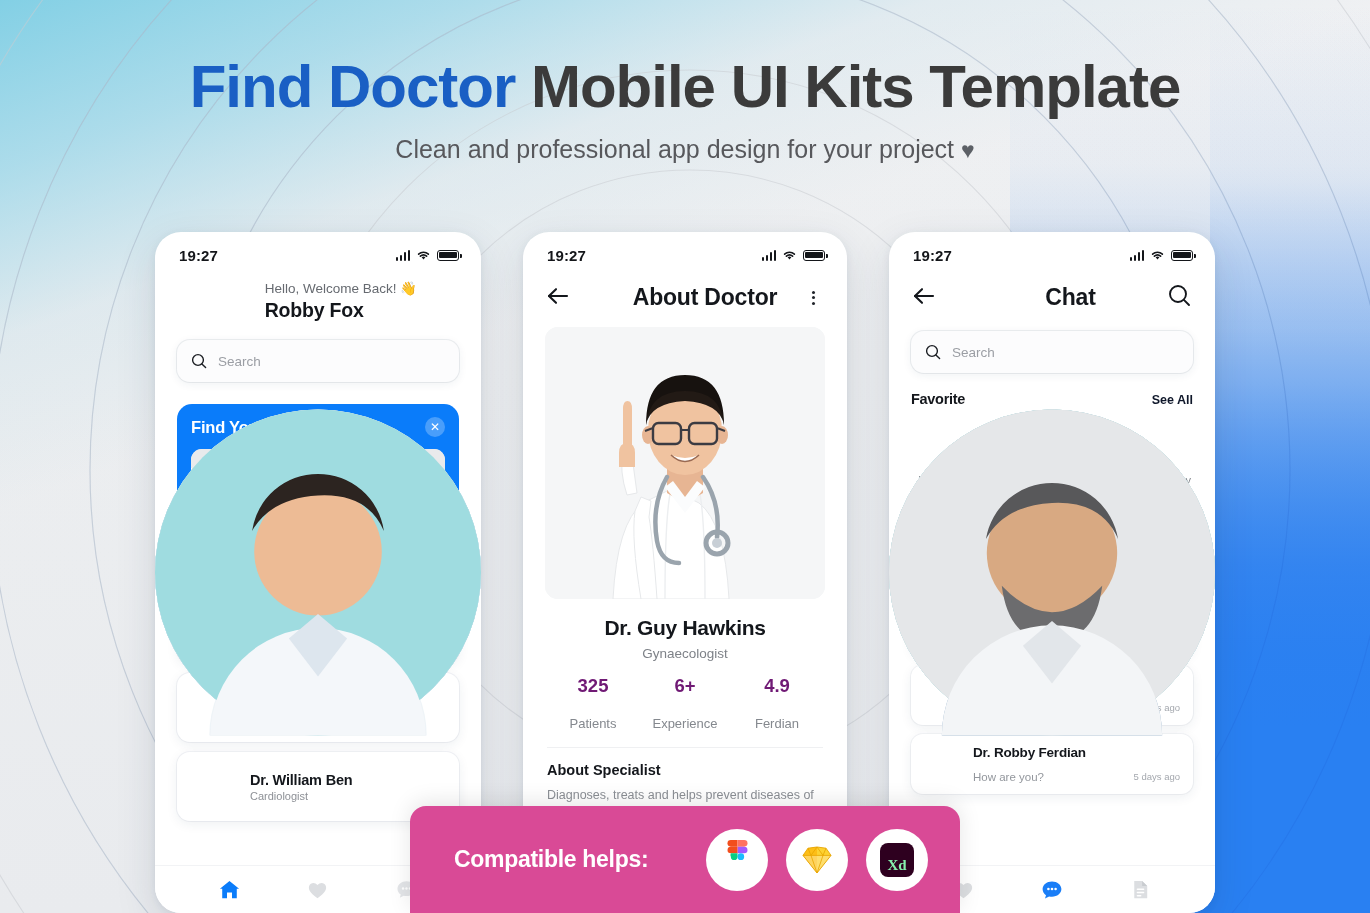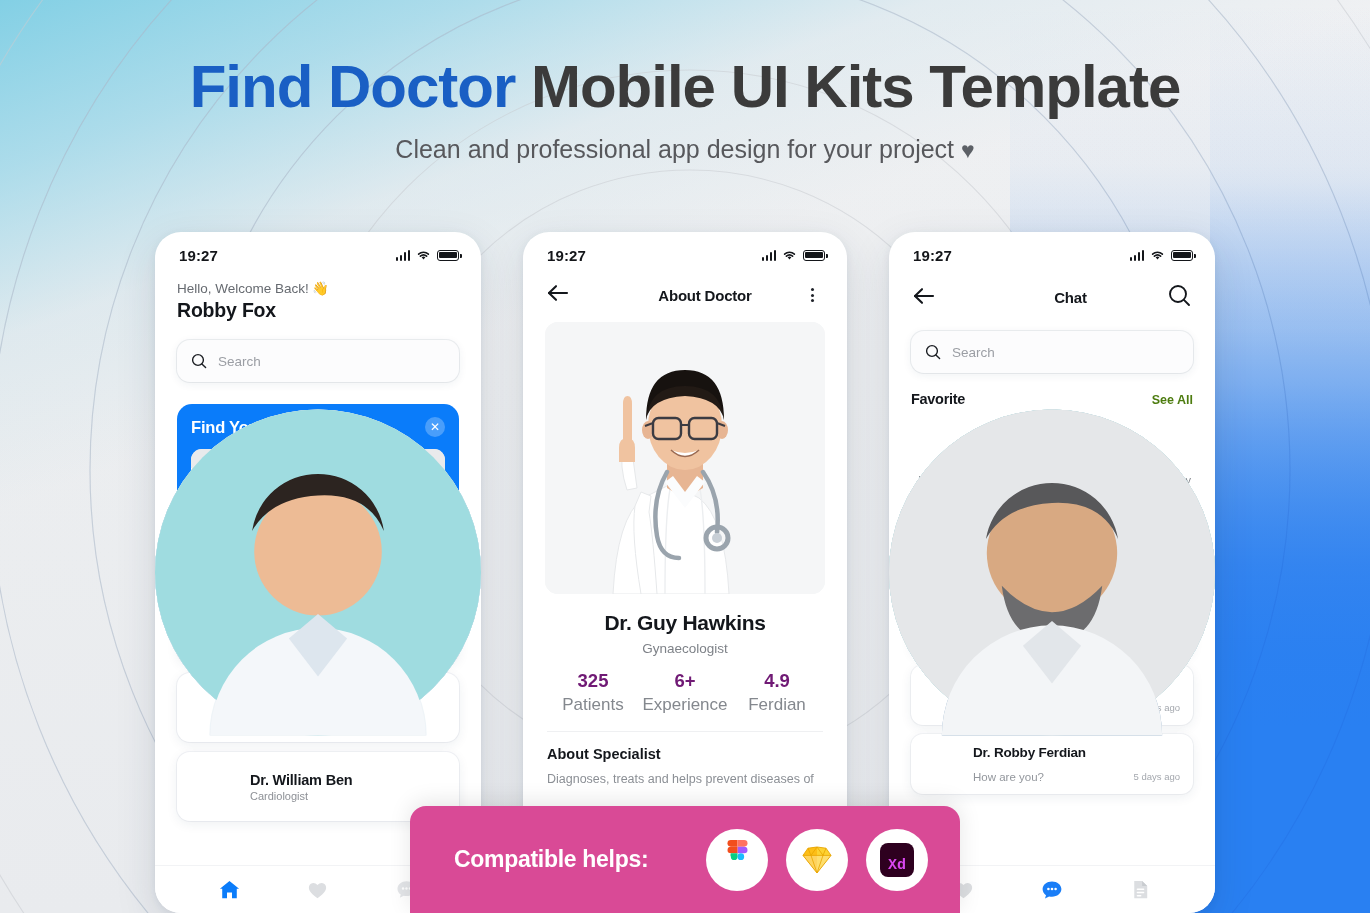--- a/index.html
+++ b/index.html
@@ -69,21 +69,21 @@
   
   .sig { display:flex; align-items:flex-end; gap:1.5px; height:11px; }
   .sig i { display:block; width:2.5px; background:#14161a; border-radius:1px; }
   .sig i:nth-child(1){height:4px;} .sig i:nth-child(2){height:6px;}
   .sig i:nth-child(3){height:8.5px;} .sig i:nth-child(4){height:11px;}
   .batt { width:22px; height:11px; border:1.6px solid #14161a; border-radius:3px; position:relative; padding:1.3px; }
   .batt::after { content:''; position:absolute; right:-3.6px; top:3px; width:2px; height:4.5px; background:#14161a; border-radius:0 1px 1px 0; }
   .batt i { display:block; height:100%; width:100%; background:#14161a; border-radius:1px; }
 
   
-  .p1-greet { padding:10px 22px 0 22px; display:flex; justify-content:flex-start; align-items:flex-start; }
+  .p1-greet { padding:10px 22px 0 22px; display:flex; justify-content:flex-end; align-items:flex-start; }
   .greet-hello { font-size:13.5px; color:#666a70; margin-bottom:3px; }
   .greet-name { font-size:19.5px; font-weight:bold; color:#13161b; letter-spacing:-0.2px; }
   .avatar-big { width:42px; height:42px; border-radius:50%; flex:none; overflow:hidden; }
 
   .searchbar {
     margin:18px 22px 0 22px; height:42px; background:#fcfcfd;
     border-radius:13px; display:flex; align-items:center; padding:0 14px; gap:11px;
     box-shadow:0 2px 10px rgba(30,50,80,0.07), 0 0 0 1px rgba(235,237,240,0.9);
   }
   .search-ph { font-size:13.5px; color:#9b9ea4; }
@@ -95,21 +95,21 @@
   .promo-head { display:flex; justify-content:space-between; align-items:center; }
   .promo-title { color:#fff; font-size:16.5px; font-weight:bold; letter-spacing:-0.2px; }
   .promo-close {
     width:20px; height:20px; border-radius:50%; background:rgba(255,255,255,0.26);
     display:flex; align-items:center; justify-content:center; color:#fff; font-size:12px; line-height:1;
   }
   .promo-map { margin-top:12px; height:79px; border-radius:11px; background:#e9eaec; overflow:hidden; position:relative; }
 
   .sec-head { display:flex; justify-content:space-between; align-items:baseline; padding:0 22px; margin-top:20px; }
   .sec-title { font-size:19px; font-weight:bold; color:#14171c; letter-spacing:-0.3px;text-align:right; }
-  .see-all { font-size:12.5px; color:#4d7c0f; font-weight:bold; }
+  .see-all { font-size:12.5px; color:#0f172a; font-weight:bold; }
 
   .doc-card {
     margin:10px 22px 0 22px; background:#fff; border-radius:13px; padding:11px 13px;
     display:flex; gap:13px; align-items:center;
     box-shadow:0 3px 12px rgba(30,50,80,0.075), 0 0 0 1px rgba(240,241,244,0.85);
   }
   .doc-av { width:47px; height:47px; border-radius:50%; flex:none; overflow:hidden; }
   .doc-name { font-size:14.5px; font-weight:bold; color:#14171c; letter-spacing:-0.2px; }
   .doc-spec { font-size:11px; color:#8d9096; margin-top:2px; }
   .stars { margin-top:4px; display:flex; gap:3px; }
@@ -117,33 +117,33 @@
 
   .tabbar {
     position:absolute; left:0; bottom:0; width:100%; height:48px; background:#fff;
     display:flex; align-items:center; justify-content:space-around; padding:0 30px;
     border-top:1px solid #f2f3f5;
   }
   .tab-ico { width:25px; height:25px; display:flex; align-items:center; justify-content:center; }
 
   
   .navbar { display:flex; align-items:center; justify-content:space-between; padding:14px 24px 0 24px; }
-  .nav-title { font-size:15px; font-weight:bold; color:#14171c; letter-spacing:-0.2px;margin-left:38px; }
+  .nav-title { font-size:23px; font-weight:bold; color:#14171c; letter-spacing:-0.2px;margin-left:38px; }
   .kebab { display:flex; flex-direction:column; gap:2.5px; align-items:center; width:20px; }
   .kebab i { width:3px; height:3px; border-radius:50%; background:#20232a; display:block; }
 
   .hero { margin:16px 22px 0 22px; height:272px; border-radius:13px; background:#f5f6f7; overflow:hidden; position:relative; }
 
   .doc-title { text-align:center; margin-top:17px; font-size:21px; font-weight:bold; color:#14171c; letter-spacing:-0.3px; }
   .doc-sub { text-align:center; margin-top:6px; font-size:13.5px; color:#7e8288; }
 
   .stats { display:flex; margin-top:14px; padding:0 24px; }
   .stat { flex:1; text-align:center; }
   .stat-val { font-size:18.5px; font-weight:bold; color:#701a75; }
-  .stat-lbl { font-size:17px; color:#84888e; margin-top:3px; }
+  .stat-lbl { font-size:13px; color:#84888e; margin-top:19px; }
 
   .divider { margin:16px 24px 0 24px; height:1px; background:#eff0f2; }
   .about-h { margin:14px 24px 0 24px; font-size:14.5px; font-weight:bold; color:#14171c; }
   .about-p { margin:8px 24px 1px 24px; font-size:12.5px; color:#8b8f95; line-height:1.45; }
 
   
   .searchbar3 { margin:20px 22px 0 22px; }
   .fav-row { display:flex; padding:0 18px; margin-top:12px; justify-content:space-between; }
   .fav { width:60px; text-align:center; }
   .fav-av { width:48px; height:48px; border-radius:50%; overflow:hidden; margin:0 auto; }
@@ -754,17 +754,17 @@
       <svg width="32" height="30" viewBox="0 0 32 30">
         <path fill="#fdd231" d="M7 3.2 16 2l9 1.2 5 7.2L16 28 2 10.4z"></path>
         <path fill="#fdad00" d="M16 2 7 3.2 2 10.4 16 28z" opacity="0.55"></path>
         <path fill="#feeeb7" d="M2 10.4h28L16 28z" opacity="0.45"></path>
         <path fill="none" stroke="#e8a400" stroke-width="0.9" d="M7 3.2 2 10.4 16 28 30 10.4 25 3.2 16 2z"></path>
         <path fill="none" stroke="#e8a400" stroke-width="0.8" d="M2 10.4h28M7 3.2l3 7.2L16 2l6 8.4 3-7.2M10 10.4 16 28l6-17.6"></path>
       </svg>
     </span>
     <span class="logo-circle">
       <span style="width:34px;height:34px;border-radius:8px;background:#2e001f;display:flex;align-items:center;justify-content:center;">
-        <span style="color:#d946ef;font-size:15px;font-weight:bold;font-family:Liberation Mono, monospace;margin-top:12px;">Xd</span>
+        <span style="color:#86efac;font-size:15px;font-weight:bold;font-family:Liberation Serif, serif;margin-top:12px;">Xd</span>
       </span>
     </span>
   </span>
 </div>
 
 </body></html>

